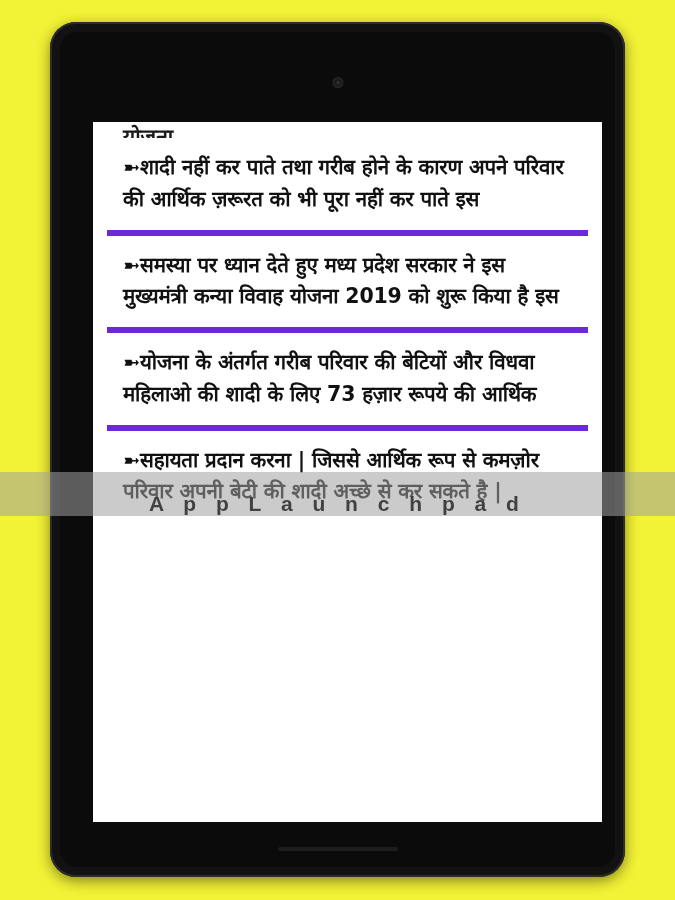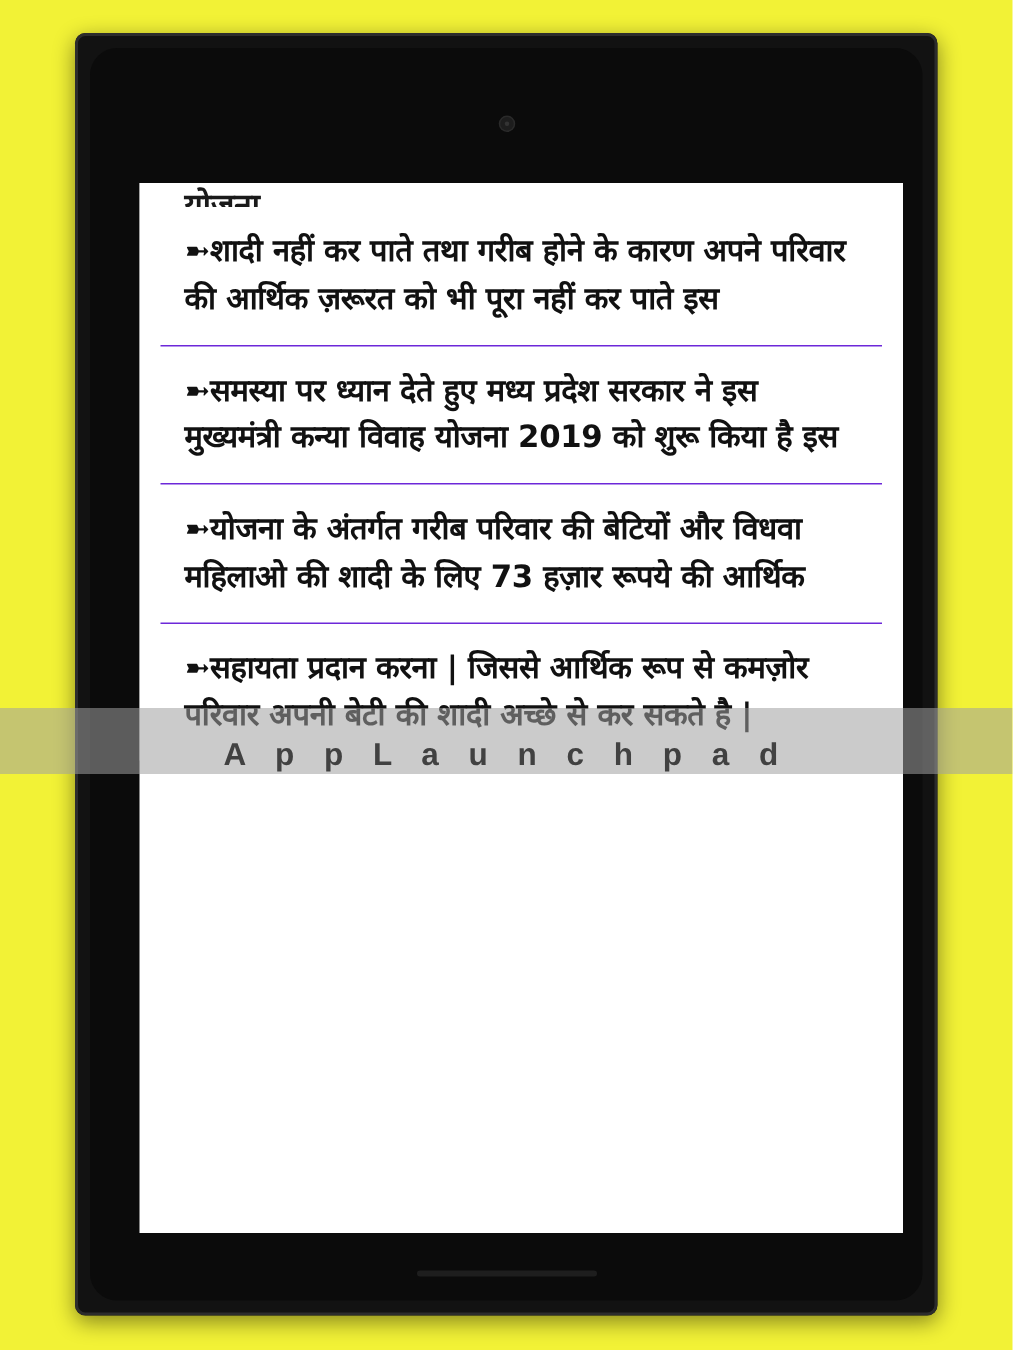--- a/index.html
+++ b/index.html
@@ -16,21 +16,21 @@
   }
 
   
   .device {
     position: absolute;
     left: 50px;
     top: 22px;
     width: 575px;
     height: 855px;
     background: #121212;
-    border-radius: 7px;
+    border-radius: 26px;
     box-shadow: 0 0 0 2px #2c2c2c inset, 0 4px 14px rgba(0,0,0,0.45);
     box-sizing: border-box;
     padding: 0;
   }
   .device-bezel {
     position: absolute;
     left: 10px;
     top: 10px;
     right: 10px;
     bottom: 10px;
@@ -84,21 +84,21 @@
     font-family: "DejaVu Sans", sans-serif;
     font-size: 21px;
     font-weight: bold;
     line-height: 30px;
     padding: 0 16px;
   }
 
   .para {
     position: relative;
     padding: 14px 16px 14px 16px;
-    border-bottom: 1px solid #6d28d9;
+    border-bottom: 6px solid #6d28d9;
     color: #111111;
     font-family: "DejaVu Sans", sans-serif;
     font-size: 20.5px;
     font-weight: bold;
     line-height: 1.55;
     letter-spacing: -0.2px;
   }
   .para:last-child {
     border-bottom: none;
   }

